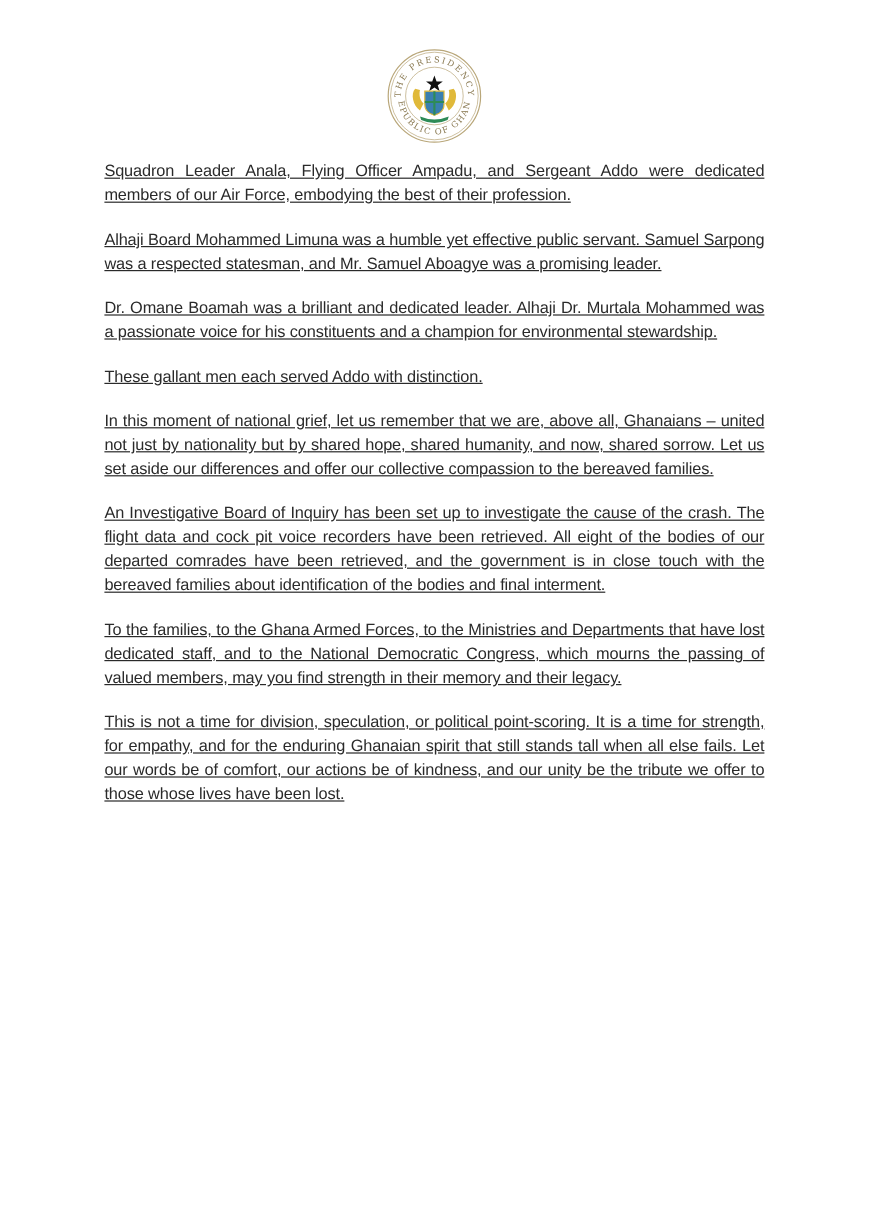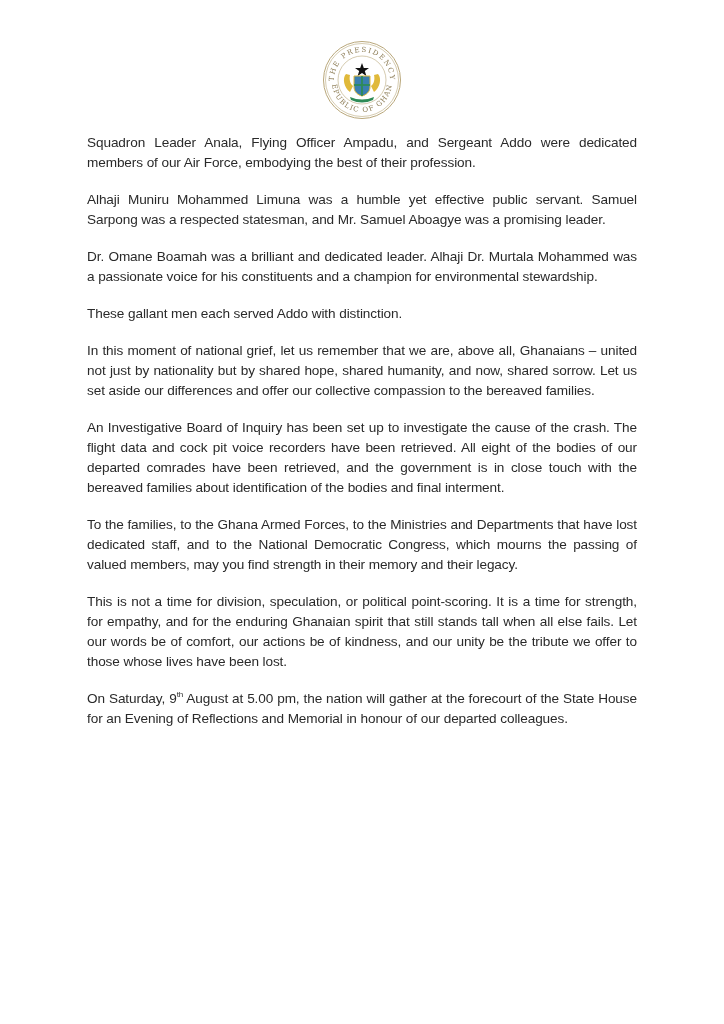--- a/index.html
+++ b/index.html
@@ -27,20 +27,21 @@
     left: 322px;
     top: 40px;
     width: 80px;
     height: 80px;
   }
   .body-text {
     position: absolute;
     left: 87px;
     top: 133px;
     width: 550px;
+    text-decoration: underline;
   }
   .para {
     margin: 0 0 17px 0;
     font-size: 13.6px;
     line-height: 20px;
     text-align: justify;
     letter-spacing: -0.1px;
     word-spacing: 0px;
   }
   sup {
@@ -78,23 +79,22 @@
       <path d="M32,36 L48,36 L48,47 C48,52 44,55 40,56 C36,55 32,52 32,47 Z" fill="#3a7fb0" stroke="#e0b93a" stroke-width="1"></path>
       <line x1="40" y1="36" x2="40" y2="56" stroke="#2e8b57" stroke-width="1.8"></line>
       <line x1="32" y1="45" x2="48" y2="45" stroke="#2e8b57" stroke-width="1.8"></line>
 
       <path d="M28,57 Q40,62 52,57 L51,60 Q40,65 29,60 Z" fill="#2e8b57"></path>
     </svg>
   </div>
 
   <div class="body-text">
     <p class="para">Squadron Leader Anala, Flying Officer Ampadu, and Sergeant Addo were dedicated members of our Air Force, embodying the best of their profession.</p>
-    <p class="para">Alhaji Muniru Mohammed Limuna was a humble yet effective public servant. Samuel Sarpong was a respected statesman, and Mr. Samuel Aboagye was a promising leader.</p>
+    <p class="para">Alhaji Board Mohammed Limuna was a humble yet effective public servant. Samuel Sarpong was a respected statesman, and Mr. Samuel Aboagye was a promising leader.</p>
     <p class="para">Dr. Omane Boamah was a brilliant and dedicated leader. Alhaji Dr. Murtala Mohammed was a passionate voice for his constituents and a champion for environmental stewardship.</p>
     <p class="para">These gallant men each served Addo with distinction.</p>
     <p class="para">In this moment of national grief, let us remember that we are, above all, Ghanaians – united not just by nationality but by shared hope, shared humanity, and now, shared sorrow. Let us set aside our differences and offer our collective compassion to the bereaved families.</p>
     <p class="para">An Investigative Board of Inquiry has been set up to investigate the cause of the crash. The flight data and cock pit voice recorders have been retrieved. All eight of the bodies of our departed comrades have been retrieved, and the government is in close touch with the bereaved families about identification of the bodies and final interment.</p>
     <p class="para">To the families, to the Ghana Armed Forces, to the Ministries and Departments that have lost dedicated staff, and to the National Democratic Congress, which mourns the passing of valued members, may you find strength in their memory and their legacy.</p>
     <p class="para">This is not a time for division, speculation, or political point-scoring. It is a time for strength, for empathy, and for the enduring Ghanaian spirit that still stands tall when all else fails. Let our words be of comfort, our actions be of kindness, and our unity be the tribute we offer to those whose lives have been lost.</p>
-    <p class="para"><span>On Saturday, 9</span><sup>th</sup><span> August at 5.00 pm, the nation will gather at the forecourt of the State House for an Evening of Reflections and Memorial in honour of our departed colleagues.</span></p>
   </div>
 
 </div>
 
 </body></html>

